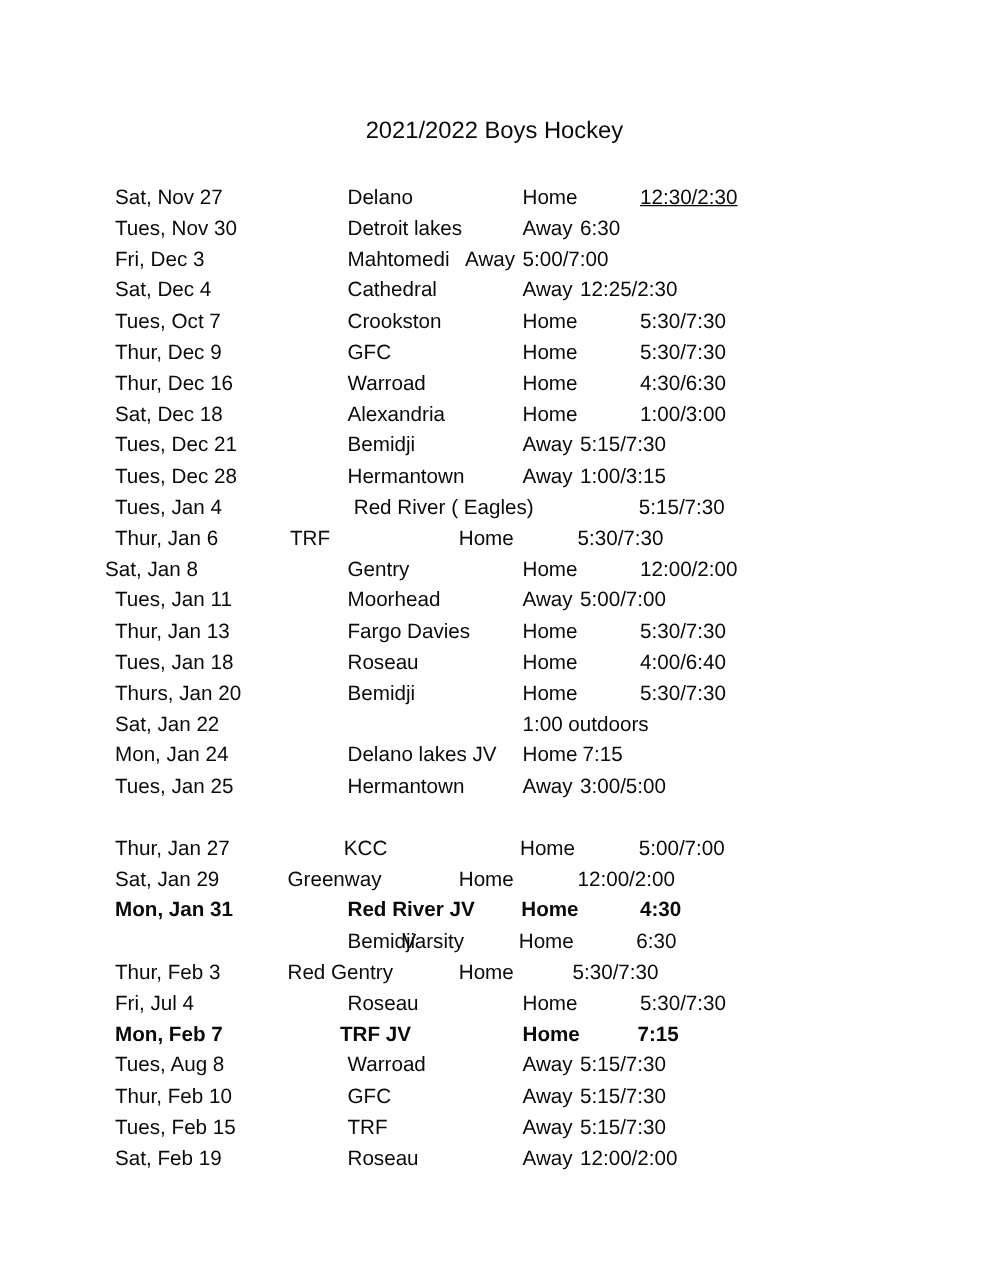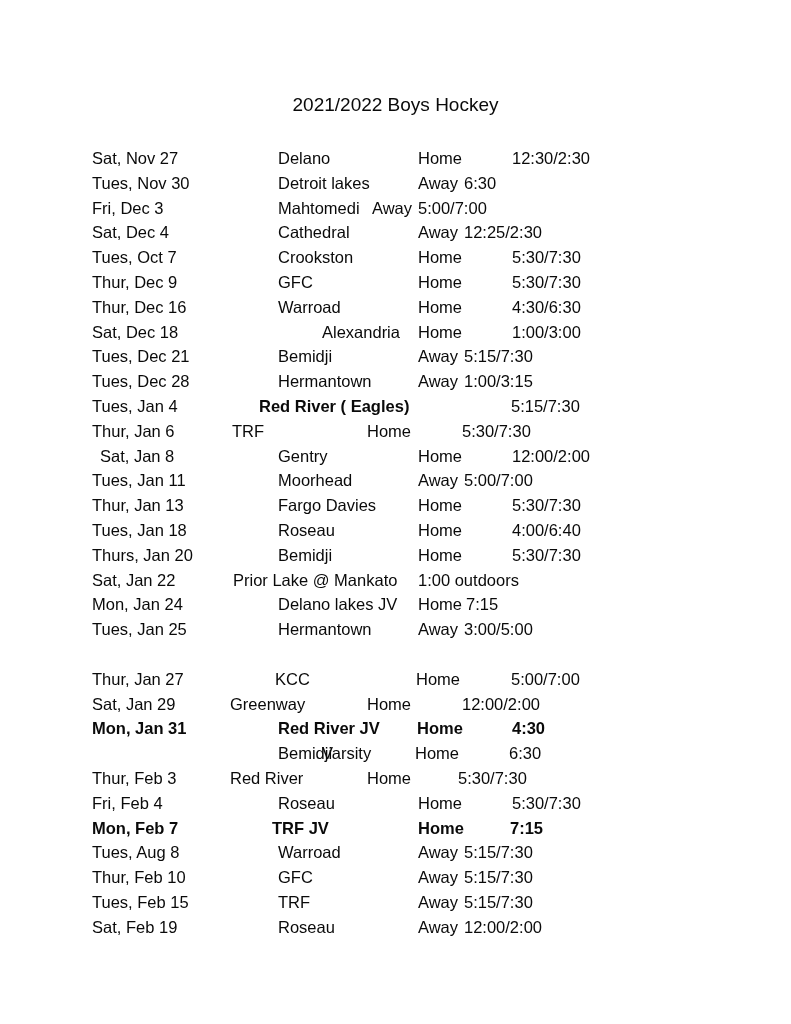--- a/index.html
+++ b/index.html
@@ -46,21 +46,21 @@
 </head>
 <body>
 
 <div class="page">
   <div class="title">2021/2022 Boys Hockey</div>
   <div class="schedule">
       <div class="row">
         <span class="seg" style="left: 92px;">Sat, Nov 27</span>
         <span class="seg" style="left: 278px;">Delano</span>
         <span class="seg" style="left: 418px;">Home</span>
-        <span class="seg" style="left: 512px;">12:30/2:30</span>
+        <span class="seg" style="left: 512px; text-decoration: underline;">12:30/2:30</span>
       </div>
       <div class="row">
         <span class="seg" style="left: 92px;">Tues, Nov 30</span>
         <span class="seg" style="left: 278px;">Detroit lakes</span>
         <span class="seg" style="left: 418px;">Away</span>
         <span class="seg" style="left: 464px;">6:30</span>
       </div>
       <div class="row">
         <span class="seg" style="left: 92px;">Fri, Dec 3</span>
         <span class="seg" style="left: 278px;">Mahtomedi</span>
@@ -86,49 +86,49 @@
         <span class="seg" style="left: 512px;">5:30/7:30</span>
       </div>
       <div class="row">
         <span class="seg" style="left: 92px;">Thur, Dec 16</span>
         <span class="seg" style="left: 278px;">Warroad</span>
         <span class="seg" style="left: 418px;">Home</span>
         <span class="seg" style="left: 512px;">4:30/6:30</span>
       </div>
       <div class="row">
         <span class="seg" style="left: 92px;">Sat, Dec 18</span>
-        <span class="seg" style="left: 278px; margin-left: 44px;">Alexandria</span>
+        <span class="seg" style="left: 278px;">Alexandria</span>
         <span class="seg" style="left: 418px;">Home</span>
         <span class="seg" style="left: 512px;">1:00/3:00</span>
       </div>
       <div class="row">
         <span class="seg" style="left: 92px;">Tues, Dec 21</span>
         <span class="seg" style="left: 278px;">Bemidji</span>
         <span class="seg" style="left: 418px;">Away</span>
         <span class="seg" style="left: 464px;">5:15/7:30</span>
       </div>
       <div class="row">
         <span class="seg" style="left: 92px;">Tues, Dec 28</span>
         <span class="seg" style="left: 278px;">Hermantown</span>
         <span class="seg" style="left: 418px;">Away</span>
         <span class="seg" style="left: 464px;">1:00/3:15</span>
       </div>
       <div class="row">
         <span class="seg" style="left: 92px;">Tues, Jan 4</span>
-        <span class="seg" style="left: 259px; font-weight: bold;">Red River ( Eagles)</span>
+        <span class="seg" style="left: 283px;">Red River ( Eagles)</span>
         <span class="seg" style="left: 511px;">5:15/7:30</span>
       </div>
       <div class="row">
         <span class="seg" style="left: 92px;">Thur, Jan 6</span>
         <span class="seg" style="left: 232px;">TRF</span>
         <span class="seg" style="left: 367px;">Home</span>
         <span class="seg" style="left: 462px;">5:30/7:30</span>
       </div>
       <div class="row">
-        <span class="seg" style="left: 100px;">Sat, Jan 8</span>
+        <span class="seg" style="left: 84px;">Sat, Jan 8</span>
         <span class="seg" style="left: 278px;">Gentry</span>
         <span class="seg" style="left: 418px;">Home</span>
         <span class="seg" style="left: 512px;">12:00/2:00</span>
       </div>
       <div class="row">
         <span class="seg" style="left: 92px;">Tues, Jan 11</span>
         <span class="seg" style="left: 278px;">Moorhead</span>
         <span class="seg" style="left: 418px;">Away</span>
         <span class="seg" style="left: 464px;">5:00/7:00</span>
       </div>
@@ -145,21 +145,20 @@
         <span class="seg" style="left: 512px;">4:00/6:40</span>
       </div>
       <div class="row">
         <span class="seg" style="left: 92px;">Thurs, Jan 20</span>
         <span class="seg" style="left: 278px;">Bemidji</span>
         <span class="seg" style="left: 418px;">Home</span>
         <span class="seg" style="left: 512px;">5:30/7:30</span>
       </div>
       <div class="row">
         <span class="seg" style="left: 92px;">Sat, Jan 22</span>
-        <span class="seg" style="left: 233px;">Prior Lake @ Mankato</span>
         <span class="seg" style="left: 418px;">1:00 outdoors</span>
       </div>
       <div class="row">
         <span class="seg" style="left: 92px;">Mon, Jan 24</span>
         <span class="seg" style="left: 278px;">Delano lakes JV</span>
         <span class="seg" style="left: 418px;">Home</span>
         <span class="seg" style="left: 466px;">7:15</span>
       </div>
       <div class="row">
         <span class="seg" style="left: 92px;">Tues, Jan 25</span>
@@ -187,26 +186,26 @@
         <span class="seg" style="left: 512px;">4:30</span>
       </div>
       <div class="row">
         <span class="seg" style="left: 278px;">Bemidji</span>
         <span class="seg" style="left: 322px;">Varsity</span>
         <span class="seg" style="left: 415px;">Home</span>
         <span class="seg" style="left: 509px;">6:30</span>
       </div>
       <div class="row">
         <span class="seg" style="left: 92px;">Thur, Feb 3</span>
-        <span class="seg" style="left: 230px;">Red River</span>
+        <span class="seg" style="left: 230px;">Red Gentry</span>
         <span class="seg" style="left: 367px;">Home</span>
         <span class="seg" style="left: 458px;">5:30/7:30</span>
       </div>
       <div class="row">
-        <span class="seg" style="left: 92px;">Fri, Feb 4</span>
+        <span class="seg" style="left: 92px;">Fri, Jul 4</span>
         <span class="seg" style="left: 278px;">Roseau</span>
         <span class="seg" style="left: 418px;">Home</span>
         <span class="seg" style="left: 512px;">5:30/7:30</span>
       </div>
       <div class="row bold">
         <span class="seg" style="left: 92px;">Mon, Feb 7</span>
         <span class="seg" style="left: 272px;">TRF JV</span>
         <span class="seg" style="left: 418px;">Home</span>
         <span class="seg" style="left: 510px;">7:15</span>
       </div>

